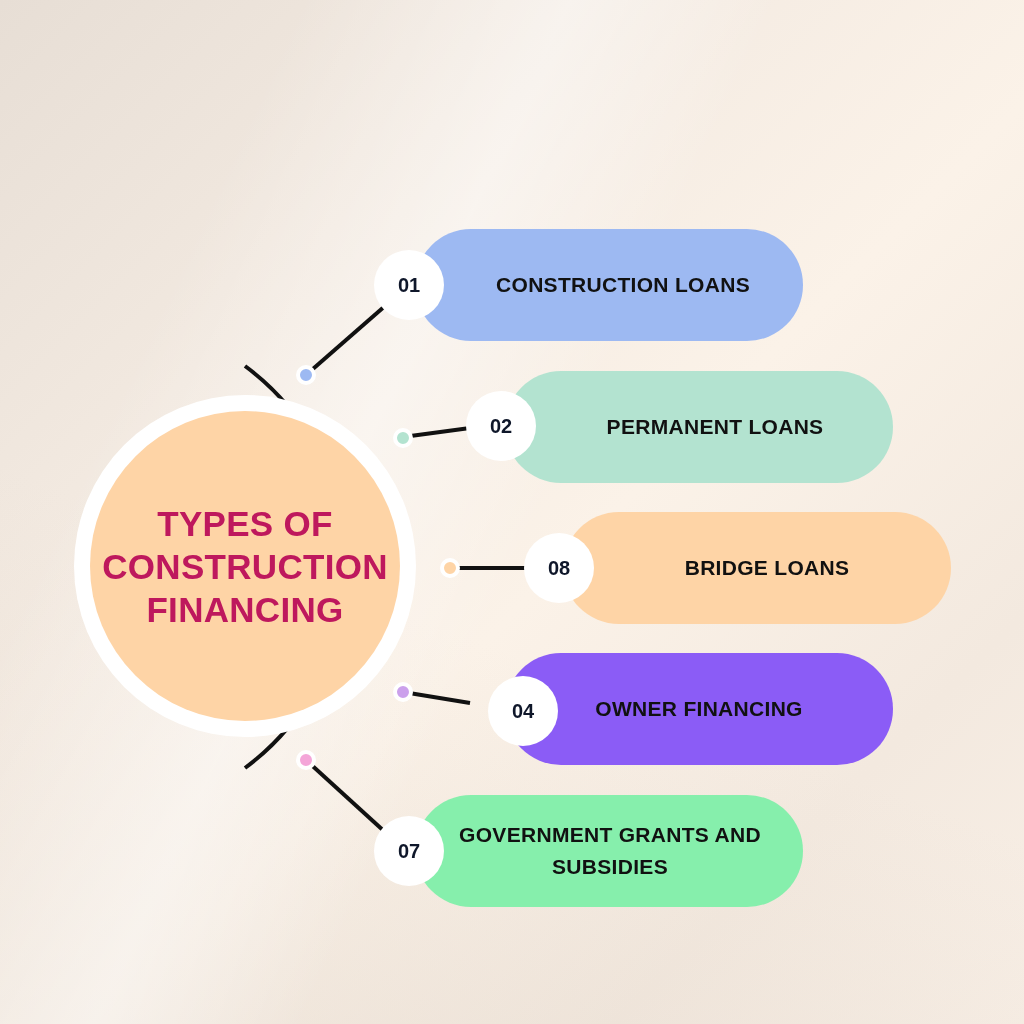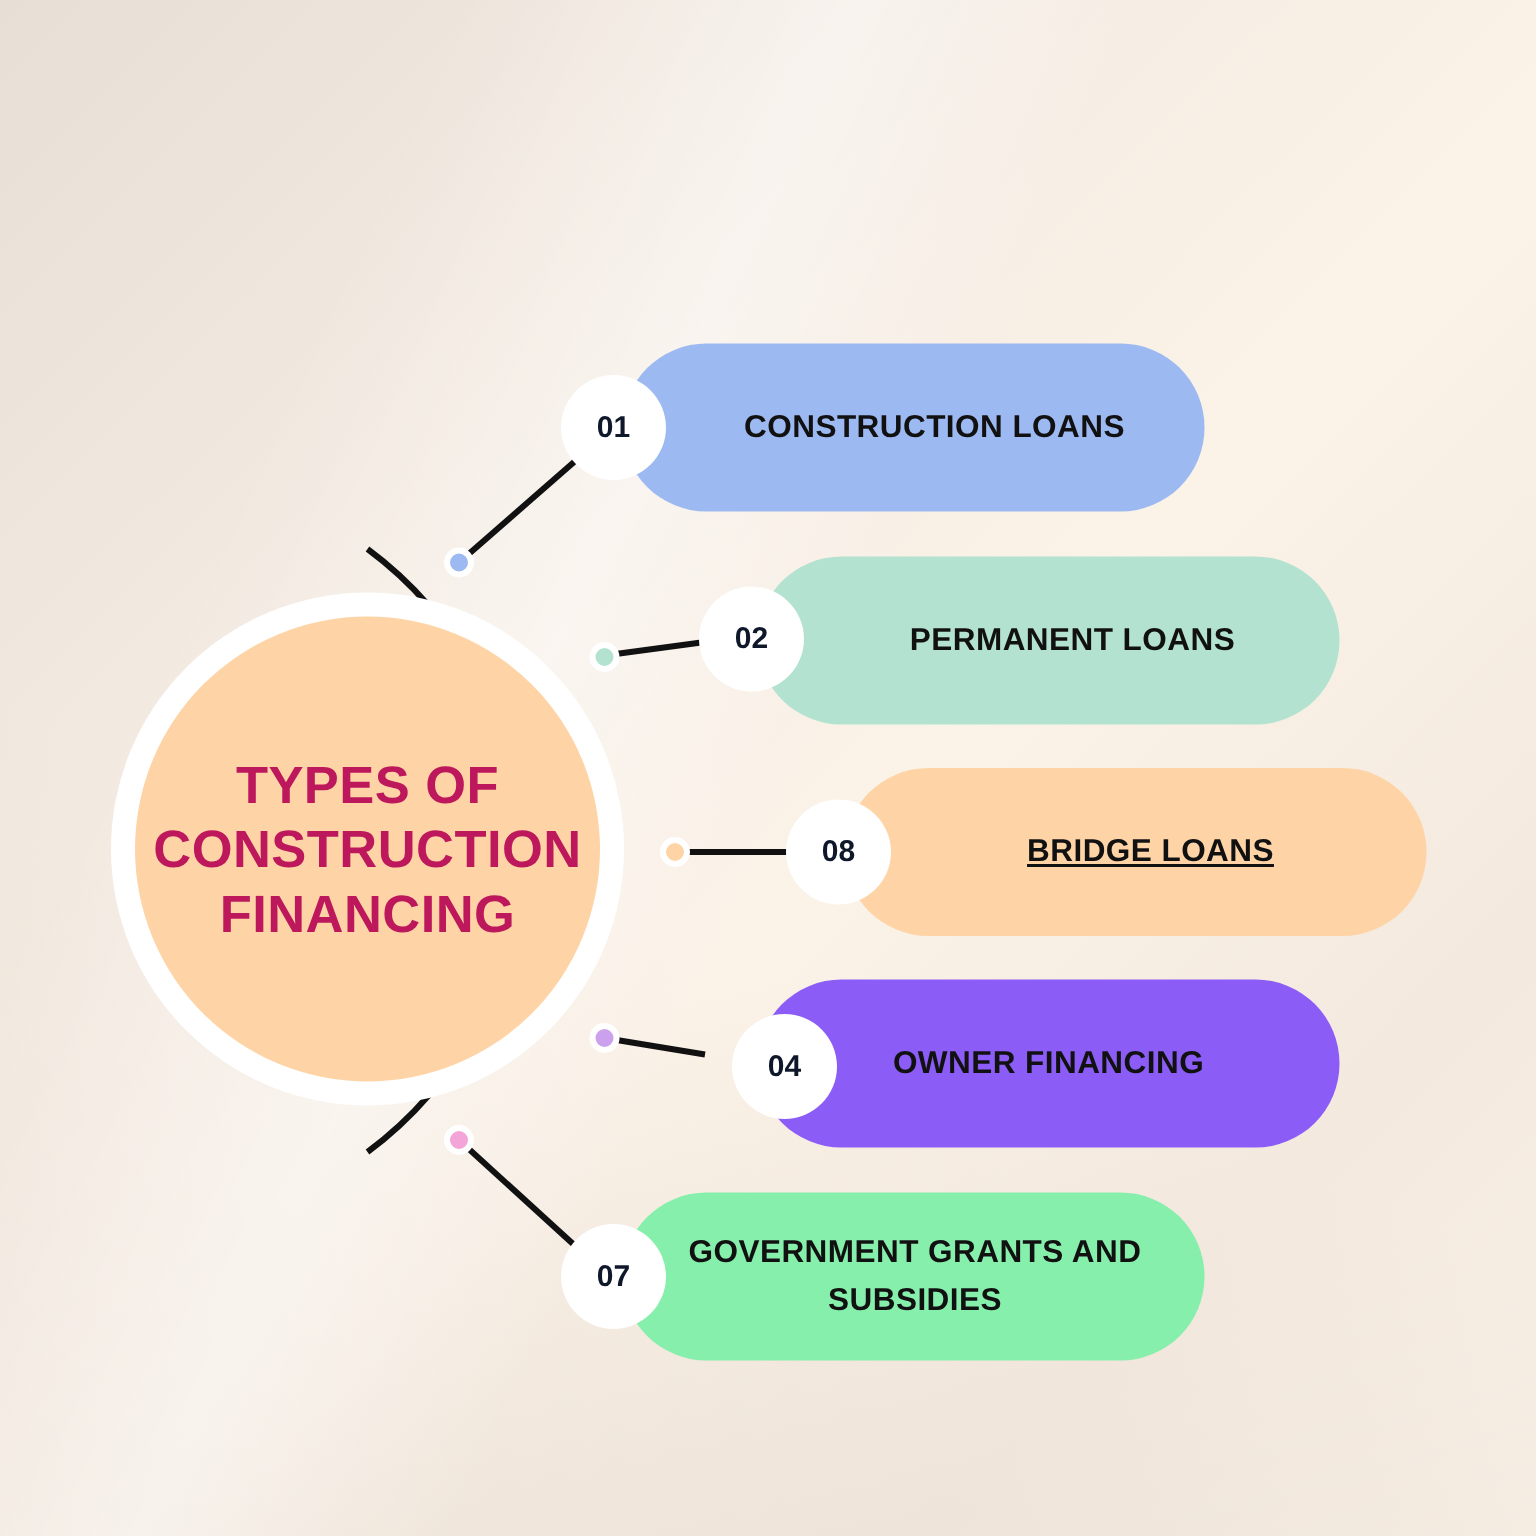--- a/index.html
+++ b/index.html
@@ -73,21 +73,21 @@
 <div class="num" style="left:374px; top:250px;">01</div>
 <div class="dot" style="left:296px; top:365px; background:#9db9f2;"></div>
 
 <div class="pill" style="left:505px; top:371px; width:388px; background:#b3e3d0;">
   <span class="pill-label" style="margin-left:32px;">PERMANENT LOANS</span>
 </div>
 <div class="num" style="left:466px; top:391px;">02</div>
 <div class="dot" style="left:393px; top:428px; background:#b3e3d0;"></div>
 
 <div class="pill" style="left:563px; top:512px; width:388px; background:#fed4a6;">
-  <span class="pill-label" style="margin-left:20px;text-decoration:underline;">BRIDGE LOANS</span>
+  <span class="pill-label" style="margin-left:20px;">BRIDGE LOANS</span>
 </div>
 <div class="num" style="left:524px; top:533px;">08</div>
 <div class="dot" style="left:440px; top:558px; background:#fed4a6;"></div>
 
 <div class="pill" style="left:505px; top:653px; width:388px; background:#8b5cf6;">
   <span class="pill-label" style="margin-left:0px;">OWNER FINANCING</span>
 </div>
 <div class="num" style="left:488px; top:676px;">04</div>
 <div class="dot" style="left:393px; top:682px; background:#cba0ec;"></div>
 

